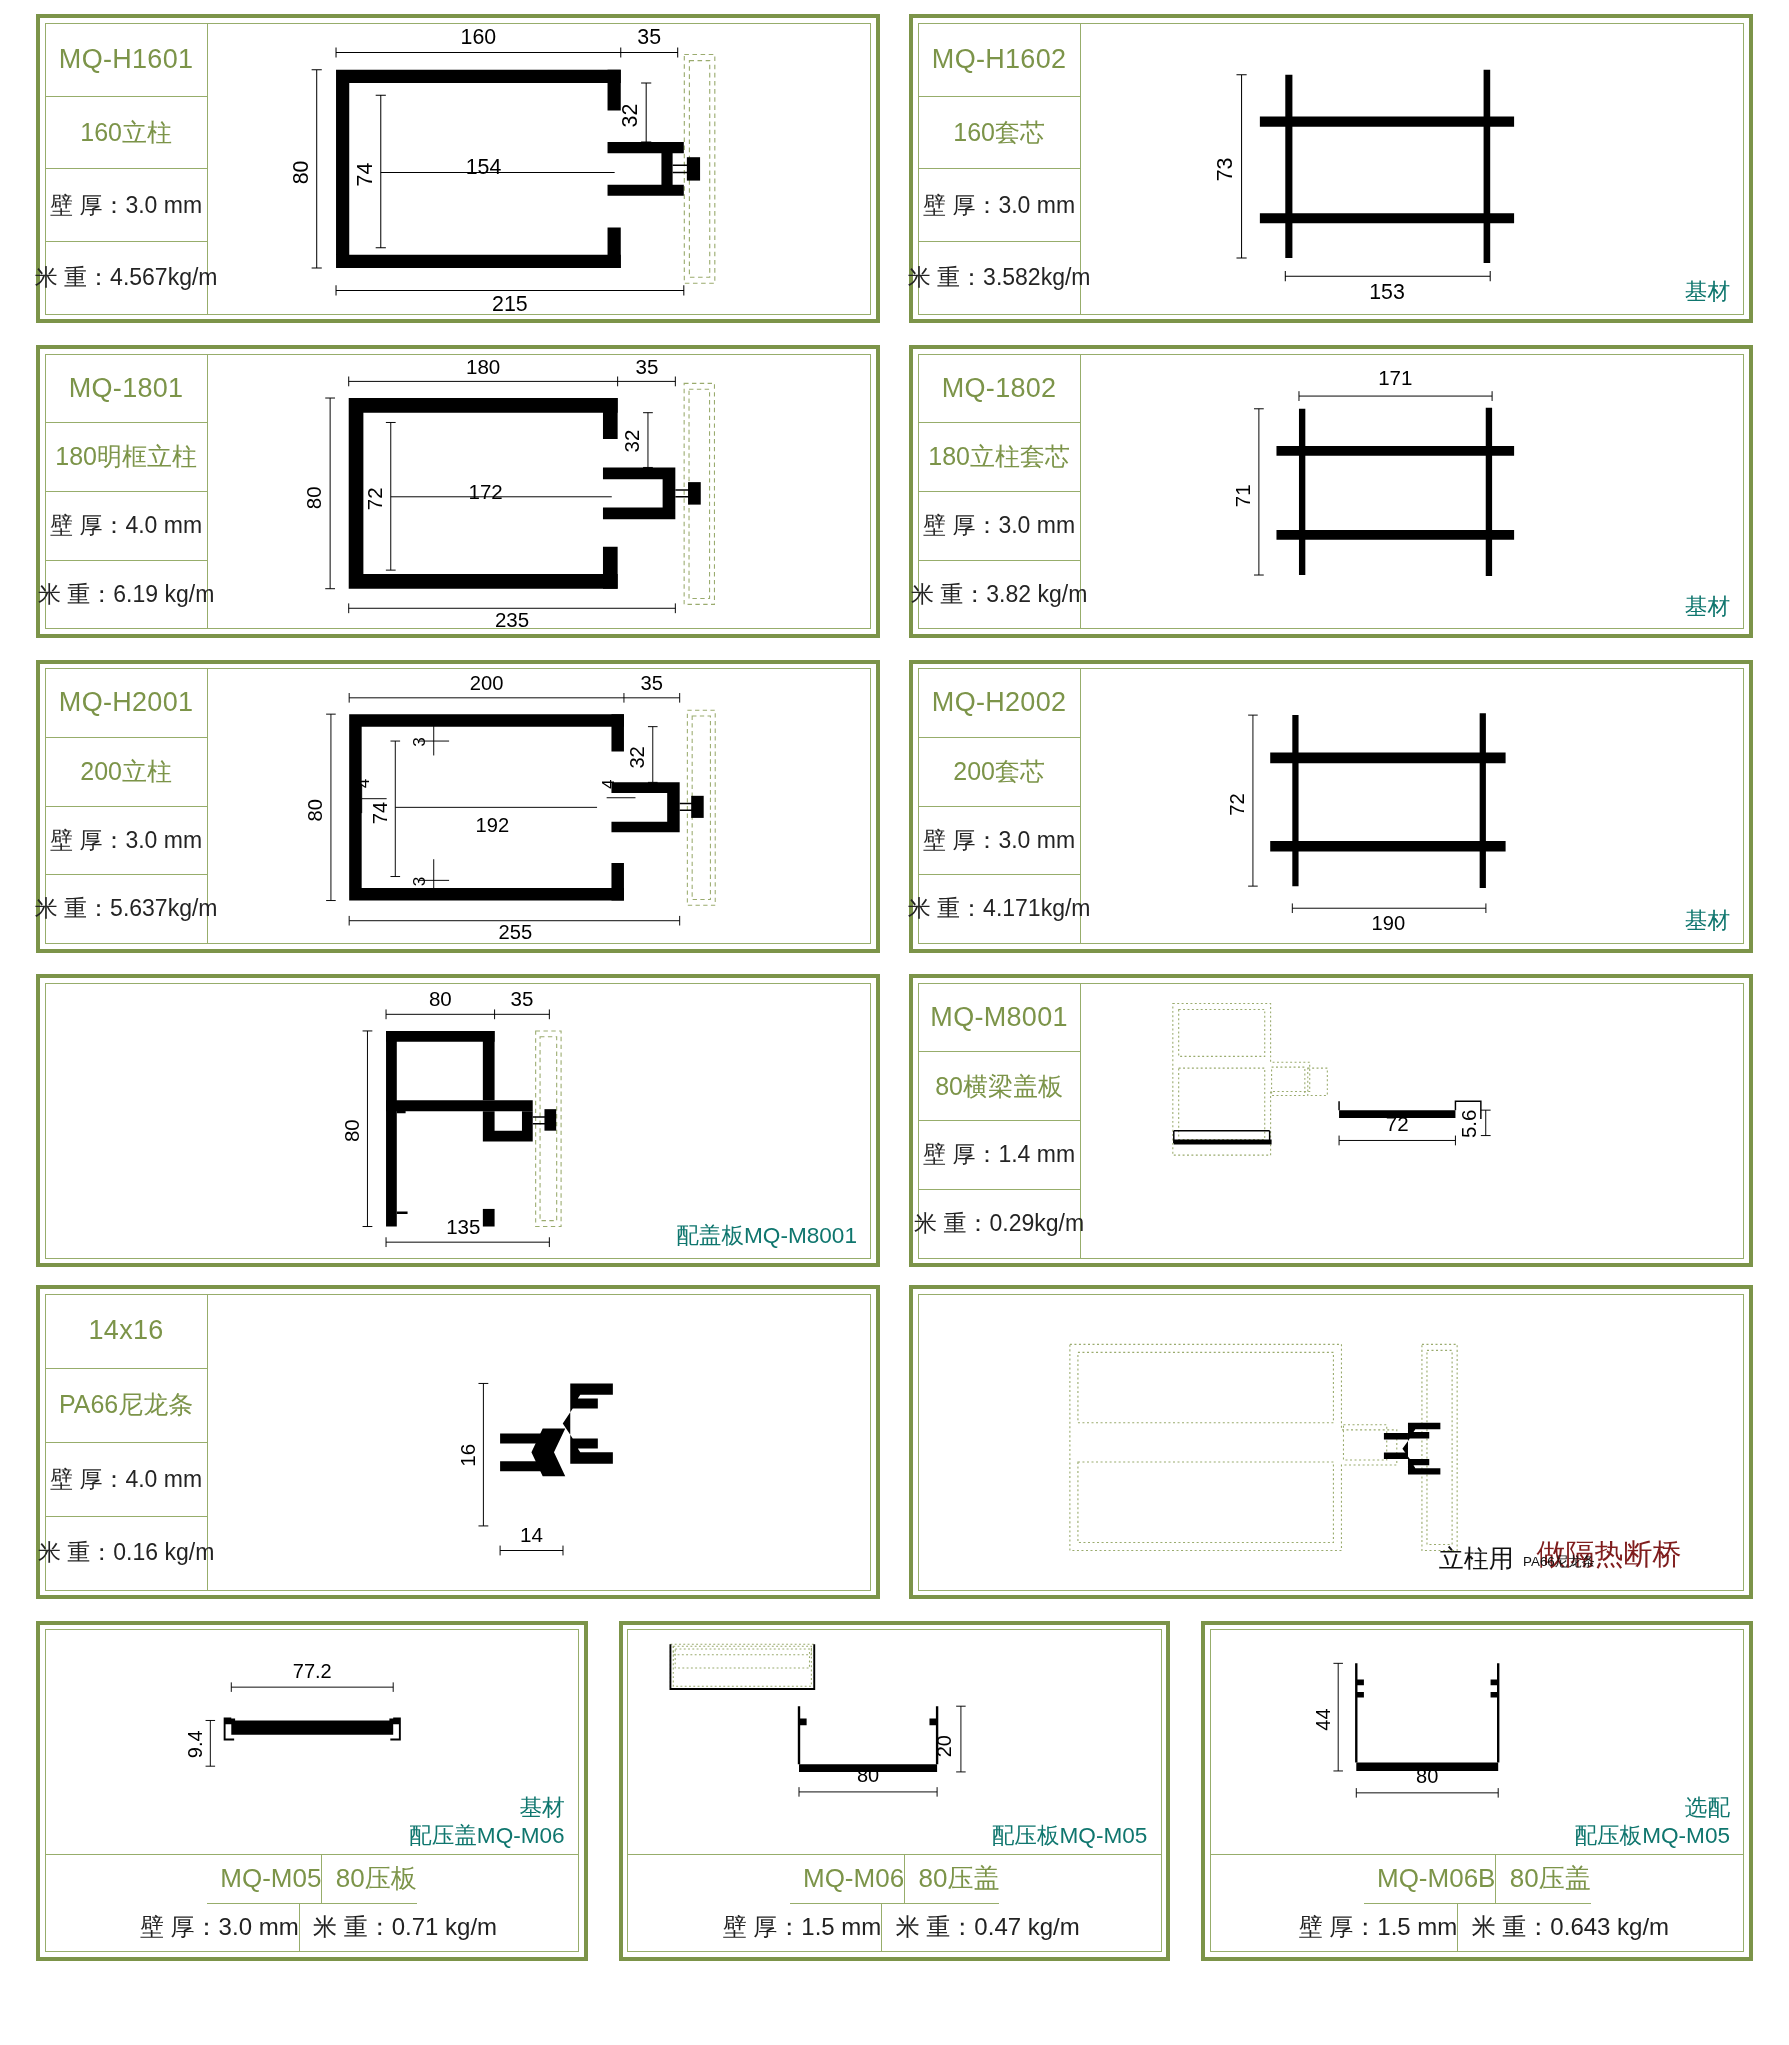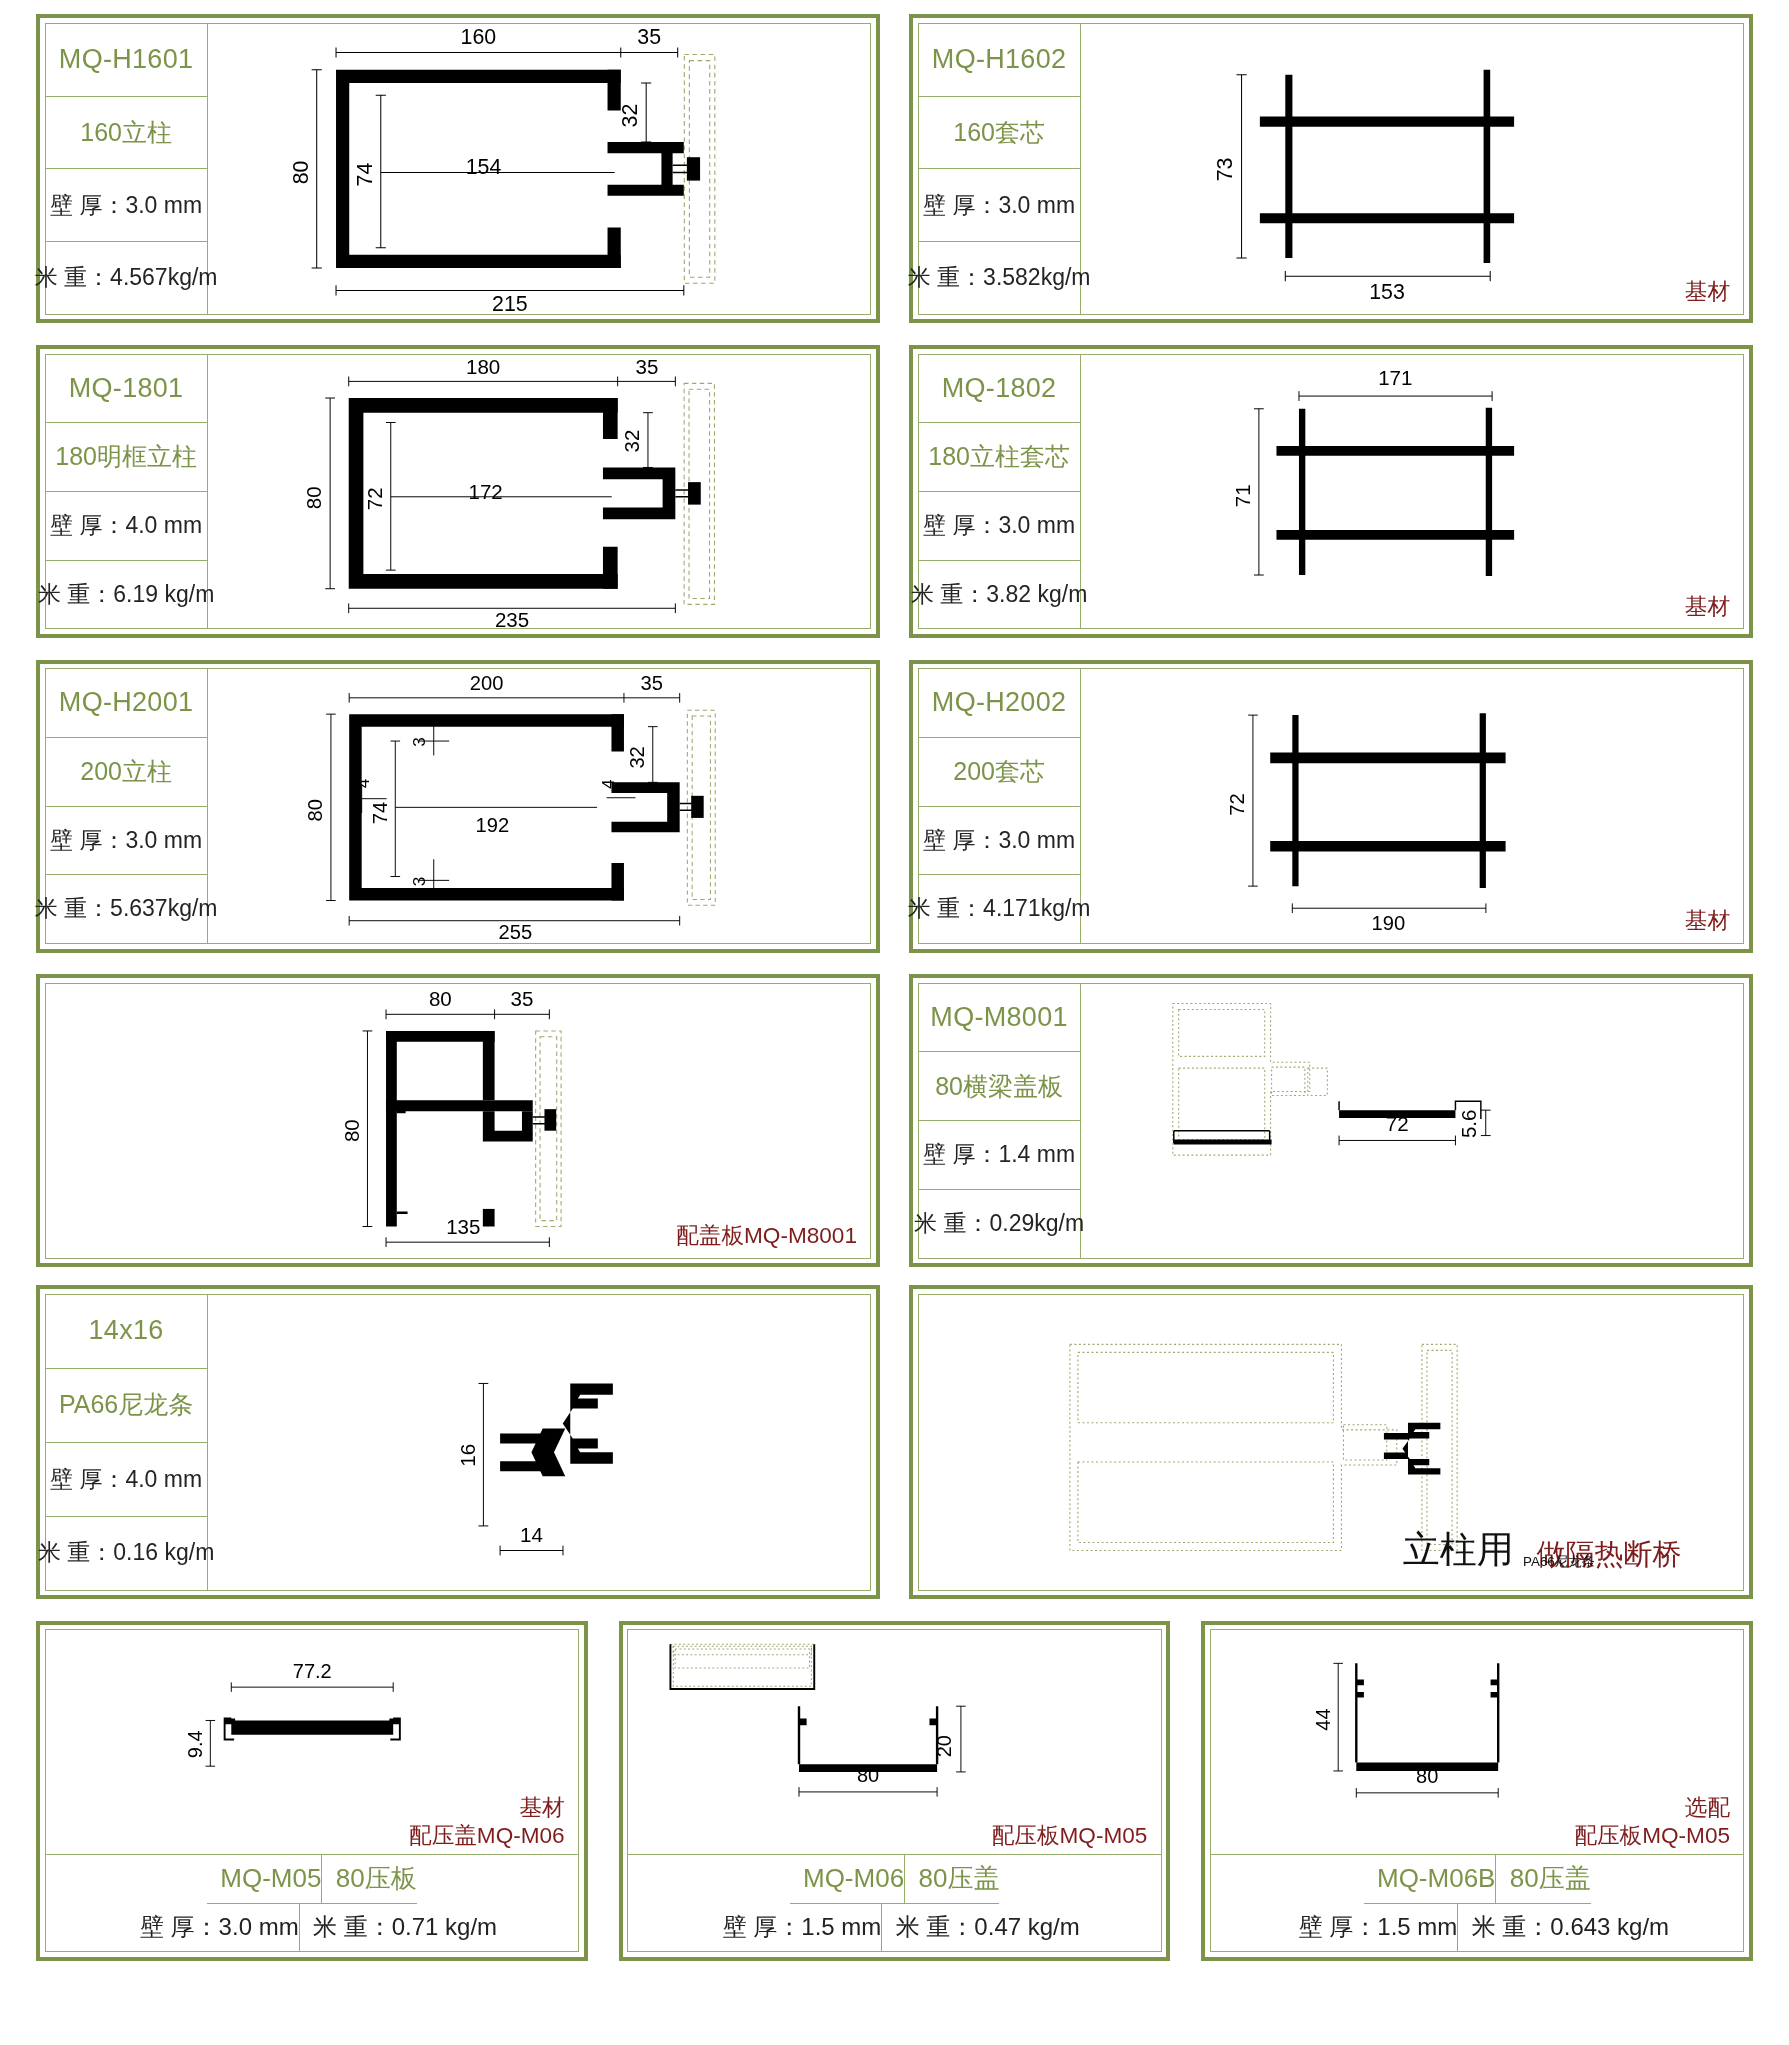--- a/index.html
+++ b/index.html
@@ -49,21 +49,21 @@
   .spec .cell:last-child{border-bottom:none;}
   .spec .code{color:#7c9449;font-size:27px;letter-spacing:0.3px;white-space:nowrap;}
   .spec .name{color:#7c9449;font-size:25px;white-space:nowrap;}
   .spec .kv{color:#242424;font-size:23px;white-space:nowrap;}
 
   
   .draw{flex:1;position:relative;overflow:hidden;}
   .draw svg{position:absolute;inset:0;width:100%;height:100%;}
   .note{
     position:absolute;right:13.4px;bottom:8.2px;
-    font-size:22.6px;color:#7f1d1d;text-align:right;line-height:1.22;white-space:nowrap;
+    font-size:22.6px;color:#0f766e;text-align:right;line-height:1.22;white-space:nowrap;
   }
   .note.two{bottom:5.1px;}
 
   
   .grid3{display:flex;gap:31px;margin-top:21.6px;}
   .card3{flex:1;display:flex;flex-direction:column;}
   .card3 .card-inner{flex-direction:column;}
   .card3 .draw{flex:1;border-bottom:1px solid #97ad6b;}
   .t2{display:flex;flex-direction:column;flex:0 0 96px;align-items:center;}
   .t2 .trow{flex:1;display:flex;border-bottom:1px solid #97ad6b;}
@@ -494,21 +494,21 @@
             <path d="M844 200 h86 v70 h-86 z"></path>
             <path d="M1000 40 h70 v410 h-70 z"></path>
             <path d="M1010 52 h50 v386 h-50 z"></path>
           </g>
           <g transform="translate(952,196) scale(0.92)">
             <path class="solid" d="M22 0 h70 v14 h-54 l-4 6 h34 v14 h-42 l-16 22 l16 22 h42 v14 h-34 l4 6 h54 v14 h-70 z"></path>
             <path class="solid" d="M-30 22 h52 v14 h-52 z M-30 64 h52 v14 h-52 z"></path>
           </g>
         </svg>
         <div style="position:absolute;right:62px;bottom:14.4px;display:flex;align-items:flex-end;gap:11.3px;">
-          <span style="font-size:37px;color:#111;">立柱用</span>
+          <span style="font-size:25px;color:#111;">立柱用</span>
           <span style="position:relative;display:inline-block;">
             <span style="position:absolute;left:-2.1px;top:-22.6px;font-size:13.4px;color:#111;white-space:nowrap;">PA66尼龙条</span>
             <svg width="49" height="38" viewBox="0 0 120 96">
               <path d="M40 4 h56 v14 h-42 l-4 6 h26 v14 h-34 l-14 22 l14 22 h34 v14 h-26 l4 6 h42 v14 h-56 z" fill="none" stroke="#111" stroke-width="5"></path>
               <path d="M4 26 h36 v14 h-36 z" fill="none" stroke="#111" stroke-width="5"></path>
               <path d="M4 62 h36 v14 h-36 z" fill="none" stroke="#111" stroke-width="5"></path>
             </svg>
           </span>
           <span style="font-size:29px;color:#7f1d1d;">做隔热断桥</span>
         </div>

